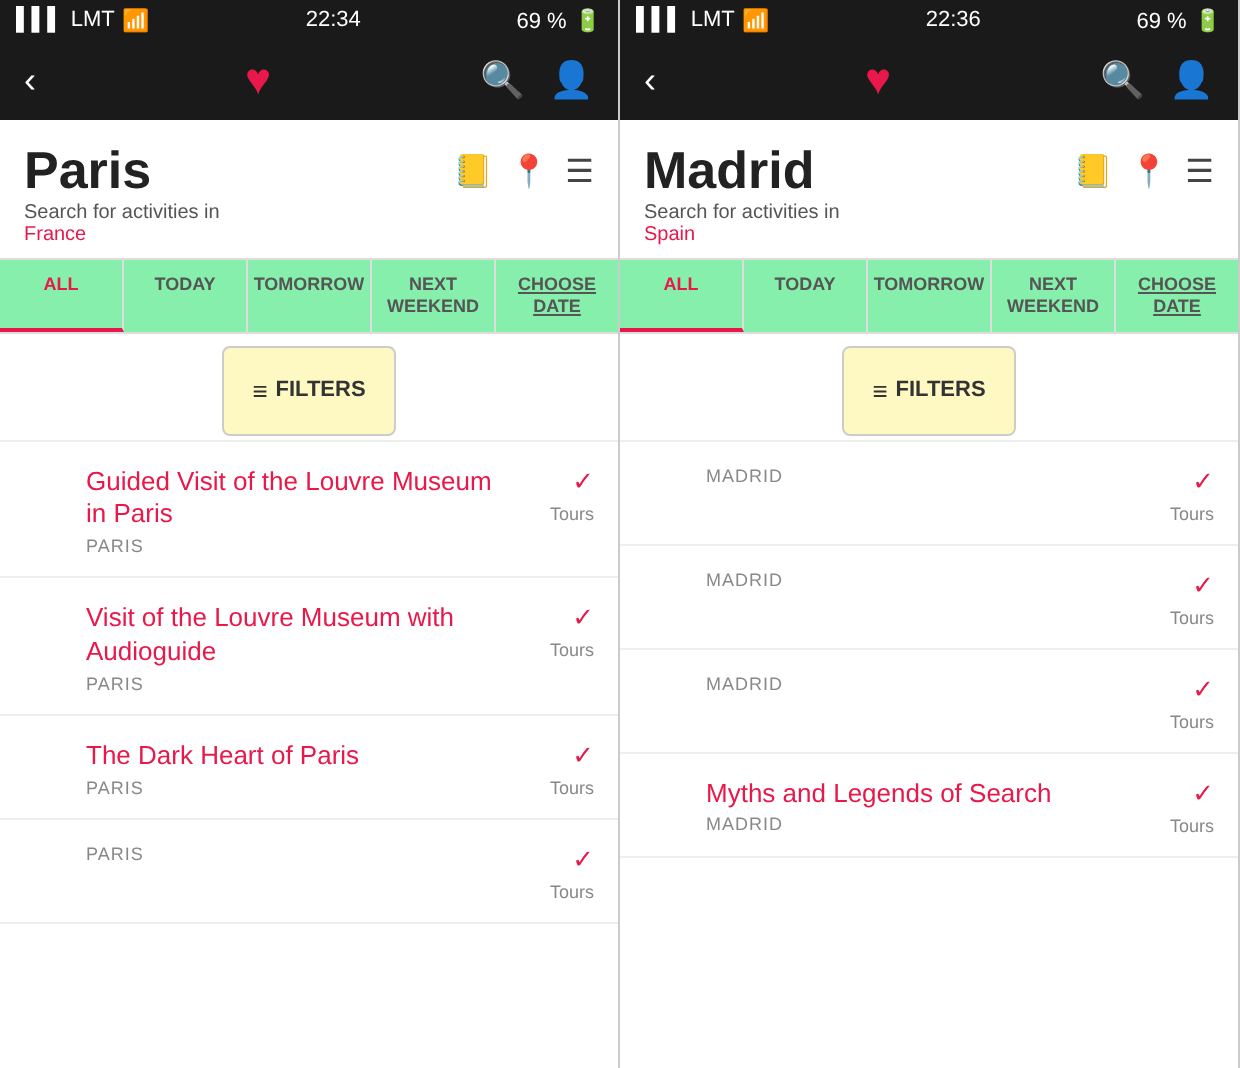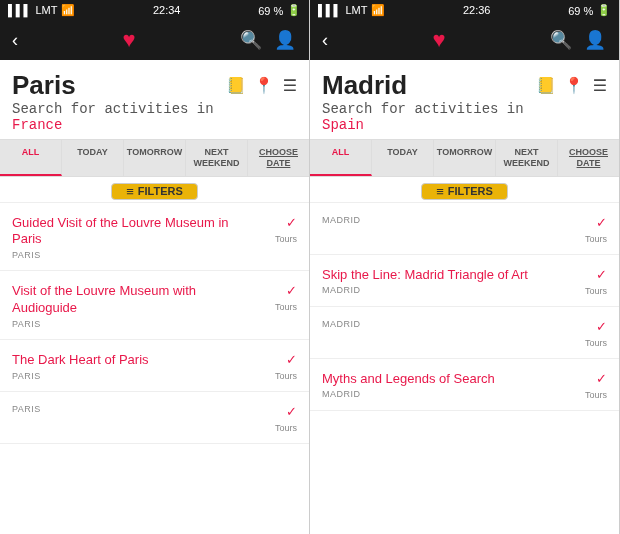--- a/index.html
+++ b/index.html
@@ -56,23 +56,22 @@
     .city-header {
       padding: 10px 12px 6px;
       background: #fff;
     }
     .city-title {
       font-size: 26px;
       font-weight: bold;
       color: #222;
     }
     .city-subtitle {
-      font-size: 14px;
+      font-size: 10px;
       color: #555;
-      font-family: Liberation Mono, monospace;
     }
     .city-subtitle .country-link {
       color: #e8184a;
     }
     .city-header-top {
       display: flex;
       justify-content: space-between;
       align-items: flex-start;
     }
     .city-header-icons {
@@ -83,21 +82,21 @@
     }
     .city-header-icon {
       font-size: 16px;
       color: #444;
       cursor: pointer;
     }
     .filter-tabs {
       display: flex;
       border-top: 1px solid #ddd;
       border-bottom: 1px solid #ddd;
-      background: #e5e5e5;
+      background: #86efac;
     }
     .filter-tab {
       flex: 1;
       text-align: center;
       padding: 7px 2px;
       font-size: 9px;
       font-weight: bold;
       color: #555;
       cursor: pointer;
       border-right: 1px solid #ddd;
@@ -111,23 +110,23 @@
     }
     .filters-btn-row {
       display: flex;
       justify-content: center;
       padding: 6px 0 2px;
       background: #fff;
       border-bottom: 1px solid #eee;
     }
     .filters-btn {
       border: 1px solid #ccc;
-      background: #eab308;
+      background: #fef9c3;
       border-radius: 4px;
-      padding: 0 14px;
+      padding: 14px 14px;
       font-size: 11px;
       font-weight: bold;
       color: #333;
       cursor: pointer;
       display: flex;
       align-items: center;
       gap: 4px;
     }
     .filters-btn::before {
       content: '≡';
@@ -138,21 +137,21 @@
       overflow-y: auto;
       background: #fff;
     }
     .activity-item {
       display: flex;
       justify-content: space-between;
       align-items: flex-start;
       padding: 12px 12px 10px;
       border-bottom: 1px solid #eee;
     }
-    .activity-info { flex: 1; }
+    .activity-info { flex: 1; margin-left: 31px; }
     .activity-name {
       font-size: 13px;
       color: #e8184a;
       font-weight: 500;
       line-height: 1.3;
       margin-bottom: 2px;
     }
     .activity-location {
       font-size: 9px;
       color: #888;
@@ -335,21 +334,20 @@
       <div class="activity-info">
         <div class="activity-location">MADRID</div>
       </div>
       <div class="activity-right">
         <span class="activity-check">✓</span>
         <span class="activity-type">Tours</span>
       </div>
     </div>
     <div class="activity-item">
       <div class="activity-info">
-        <div class="activity-name">Skip the Line: Madrid Triangle of Art</div>
         <div class="activity-location">MADRID</div>
       </div>
       <div class="activity-right">
         <span class="activity-check">✓</span>
         <span class="activity-type">Tours</span>
       </div>
     </div>
     <div class="activity-item">
       <div class="activity-info">
         <div class="activity-location">MADRID</div>

